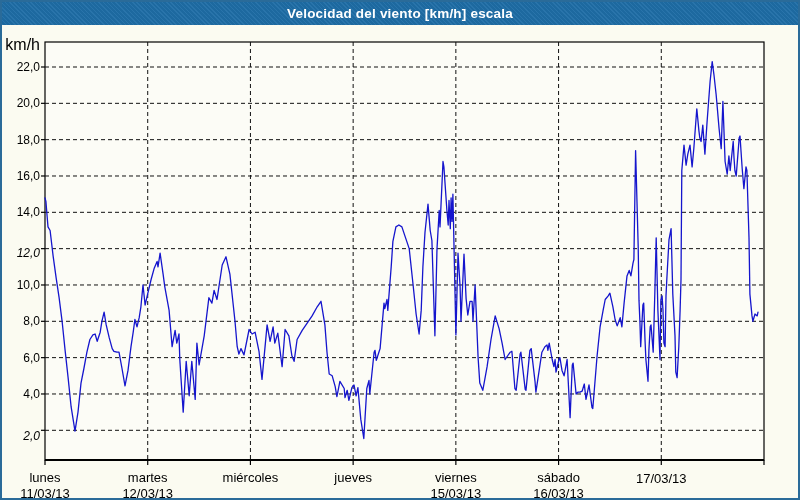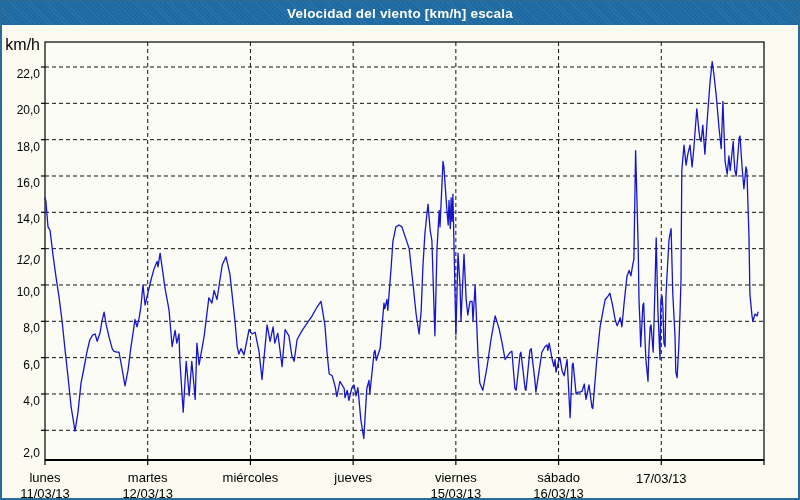--- a/index.html
+++ b/index.html
@@ -15,21 +15,21 @@
     display:flex;align-items:center;justify-content:center;
   }
   .titlebar span{color:#fff;font-size:13.5px;font-weight:bold;letter-spacing:0.2px;}
   .plot-svg{position:absolute;left:0;top:0;}
   .unit-label{
     position:absolute;left:2px;top:34px;width:36px;text-align:right;
     font-size:16px;color:#000;
   }
   .ylabel{
     position:absolute;left:2px;width:36px;text-align:right;
-    font-size:12px;color:#000;margin-top:7px;
+    font-size:12px;color:#000;
   }
   .xlabel{
     position:absolute;width:110px;text-align:center;color:#000;
   }
   .xlabel .dayname{font-size:13px;line-height:15px;}
   .xlabel .daydate{font-size:13px;line-height:15px;margin-top:1px;}
 </style>
 </head>
 <body>
 
@@ -76,21 +76,21 @@
       <line x1="659.2857142857142" y1="40" x2="659.2857142857142" y2="458" stroke="#111111" stroke-width="1" stroke-dasharray="4 3"></line>
       <line x1="659.2857142857142" y1="458" x2="659.2857142857142" y2="463" stroke="#000" stroke-width="1.2"></line>
       <line x1="762" y1="458" x2="762" y2="463" stroke="#000" stroke-width="1.2"></line>
       <line x1="43" y1="458" x2="762" y2="458" stroke="#000" stroke-width="2"></line>
       <polyline points="43.0,195.8 43.9,199.4 45.1,214.0 46.0,224.9 48.1,228.5 51.1,253.9 54.1,275.7 57.1,295.7 60.1,319.3 63.1,348.4 66.1,375.6 69.1,404.7 73.0,429.2 76.0,410.1 79.0,381.1 81.9,366.5 84.9,350.2 87.9,337.5 90.9,332.9 93.1,332.0 95.2,339.3 98.2,330.2 99.9,319.3 102.1,310.2 104.2,322.9 107.2,335.7 110.2,346.6 111.9,349.3 114.9,350.2 117.0,350.2 120.0,366.5 123.0,383.8 126.0,368.4 129.0,344.7 131.2,330.2 132.9,317.5 135.0,324.8 137.2,315.7 138.9,304.8 141.0,283.0 143.1,303.0 146.1,290.2 149.1,277.5 152.1,266.6 155.1,259.4 156.0,264.8 158.1,251.2 161.1,272.1 162.8,284.8 167.1,308.4 170.1,344.7 173.1,328.4 174.8,341.1 177.0,332.0 177.8,357.5 181.2,410.1 184.2,359.3 187.2,393.8 189.8,359.3 193.2,397.4 194.9,341.1 197.1,362.9 202.2,333.8 206.9,295.7 209.9,301.1 212.1,288.4 215.0,297.5 220.2,263.0 224.0,254.8 227.9,272.1 233.0,319.3 235.2,344.7 236.9,352.0 239.0,346.6 242.0,352.9 247.1,327.5 250.1,332.0 253.1,330.2 257.0,349.3 260.0,377.4 265.1,322.9 268.1,339.3 271.1,324.8 272.8,341.1 275.8,331.1 280.1,364.7 283.1,327.5 286.9,333.8 289.9,353.8 292.1,359.3 295.1,337.5 300.2,328.4 310.1,313.9 315.2,304.8 319.0,299.3 322.9,322.9 325.0,350.2 327.2,372.0 330.2,373.8 333.2,384.7 334.9,394.7 337.9,379.3 342.2,386.5 343.0,395.6 345.2,388.3 346.9,398.3 349.9,385.6 352.0,382.9 354.1,393.8 355.9,385.6 358.8,417.4 361.8,436.5 364.8,386.5 367.0,378.3 367.8,392.0 372.1,350.2 373.0,348.4 374.3,358.4 377.2,349.3 378.1,346.6 382.0,301.1 382.8,306.6 385.0,297.5 385.8,308.4 389.2,264.8 390.9,239.4 393.9,224.9 396.9,223.0 399.9,224.9 402.9,233.9 407.2,246.6 411.1,283.0 414.1,312.0 417.1,332.0 419.2,308.4 420.9,264.8 423.0,230.3 426.0,202.1 428.2,228.5 429.9,238.5 432.9,333.8 435.0,246.6 437.2,208.5 438.0,224.9 441.0,159.5 441.9,164.9 444.9,208.5 446.2,223.0 447.0,198.5 448.3,226.7 449.1,195.8 450.0,219.4 450.9,192.2 452.1,248.5 453.9,332.9 456.0,251.2 458.1,284.8 459.0,319.3 462.0,252.1 464.1,296.6 465.8,313.0 468.0,299.3 470.1,299.3 471.0,319.3 473.1,283.0 476.1,355.6 477.8,381.1 480.8,388.3 485.1,364.7 489.0,337.5 493.2,313.9 497.1,326.6 500.1,341.1 503.1,357.5 508.2,350.2 509.9,349.3 512.9,386.5 514.2,388.3 518.1,352.0 518.9,350.2 523.2,387.4 524.0,388.3 527.9,348.4 529.2,346.6 533.0,379.3 533.9,390.2 539.9,350.2 542.9,344.7 545.0,342.9 545.9,348.4 547.2,341.1 550.2,357.5 551.9,364.7 553.1,357.5 554.0,370.2 557.0,357.5 557.9,355.6 560.0,368.4 562.1,373.8 565.1,357.5 566.8,390.2 568.1,415.6 570.3,362.9 571.1,361.1 574.1,392.0 575.8,390.2 578.0,390.2 580.1,389.2 582.3,382.0 584.0,397.4 587.0,382.9 590.0,405.6 590.8,406.5 595.1,353.8 598.1,324.8 601.1,308.4 603.2,297.5 606.2,293.9 607.9,291.2 610.9,304.8 613.1,317.5 615.2,323.9 618.2,315.7 619.9,324.8 622.1,301.1 625.0,273.9 627.2,268.4 628.9,273.9 631.0,261.2 631.9,257.5 633.6,148.6 636.2,244.8 637.0,298.4 637.9,319.3 638.7,344.7 640.9,303.0 641.7,301.1 643.0,337.5 643.9,357.5 646.0,379.3 646.9,348.4 648.2,324.8 649.0,322.9 651.2,350.2 652.9,288.4 654.2,235.8 655.9,308.4 658.0,357.5 658.9,297.5 660.1,293.9 661.0,308.4 661.9,341.1 663.1,344.7 664.0,293.9 664.8,277.5 667.0,237.6 669.1,226.7 670.8,292.1 673.0,333.8 673.8,370.2 675.1,375.6 676.8,344.7 678.1,308.4 679.0,277.5 679.8,168.5 682.0,143.1 684.1,163.1 685.8,152.2 688.0,143.1 690.1,164.9 691.8,146.7 694.8,106.8 696.9,128.6 697.8,135.8 699.1,139.5 700.8,123.1 702.9,152.2 705.1,119.5 708.1,79.5 710.2,59.6 711.9,72.3 714.1,92.2 714.9,101.3 717.1,126.8 719.2,146.7 720.9,99.5 723.1,159.5 725.2,172.2 726.9,154.0 728.2,168.5 731.2,139.5 732.0,155.8 732.9,168.5 734.2,174.0 737.2,135.8 738.0,134.0 740.2,166.7 741.9,186.7 744.0,164.9 744.9,168.5 747.0,235.8 747.9,292.1 750.0,313.9 750.9,319.3 753.0,312.0 755.2,313.9 756.0,310.2" fill="none" stroke="#1515cd" stroke-width="1.3" stroke-linejoin="round" stroke-linecap="round"></polyline>
     </svg>
 
   <div class="unit-label">km/h</div>
 
   <div id="y-labels">
-      <div class="ylabel" style="top: 437px;">2,0</div>
+      <div class="ylabel" style="top: 427px; font-style: italic;">2,0</div>
       <div class="ylabel" style="top: 384.97px;">4,0</div>
       <div class="ylabel" style="top: 348.64px;">6,0</div>
       <div class="ylabel" style="top: 312.31px;">8,0</div>
       <div class="ylabel" style="top: 275.98px;">10,0</div>
       <div class="ylabel" style="top: 244px; font-style: italic;">12,0</div>
       <div class="ylabel" style="top: 203.32px;">14,0</div>
       <div class="ylabel" style="top: 166.99px;">16,0</div>
       <div class="ylabel" style="top: 130.66px;">18,0</div>
       <div class="ylabel" style="top: 94.33px;">20,0</div>
       <div class="ylabel" style="top: 58px;">22,0</div>

